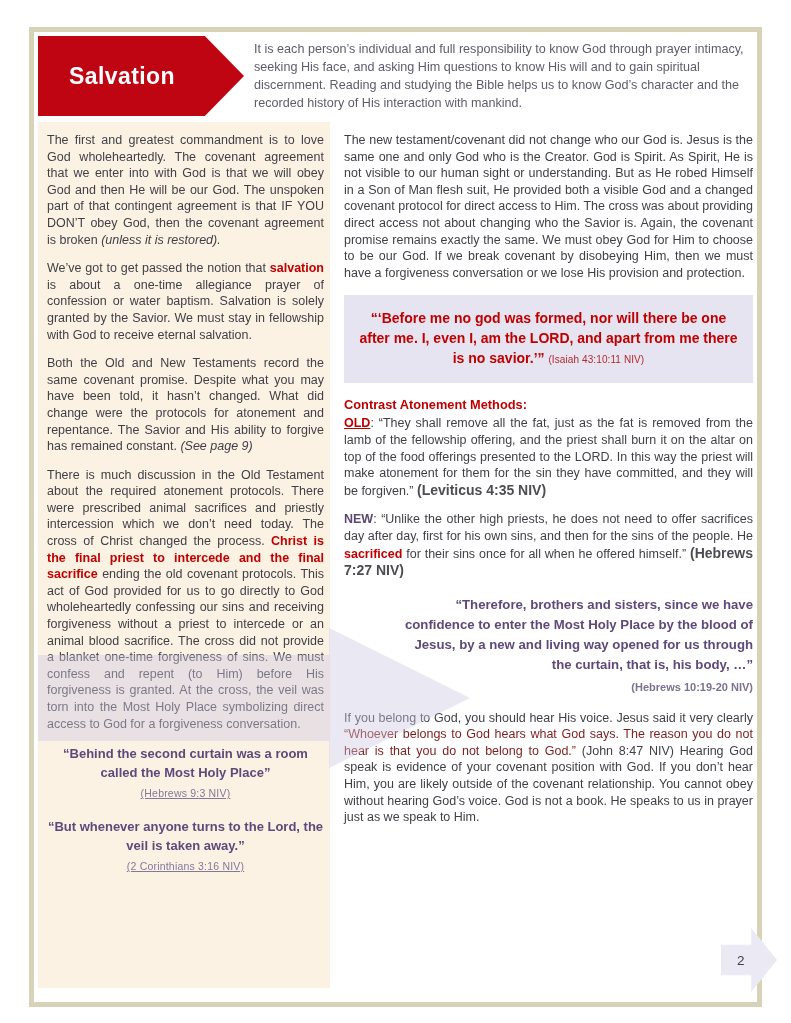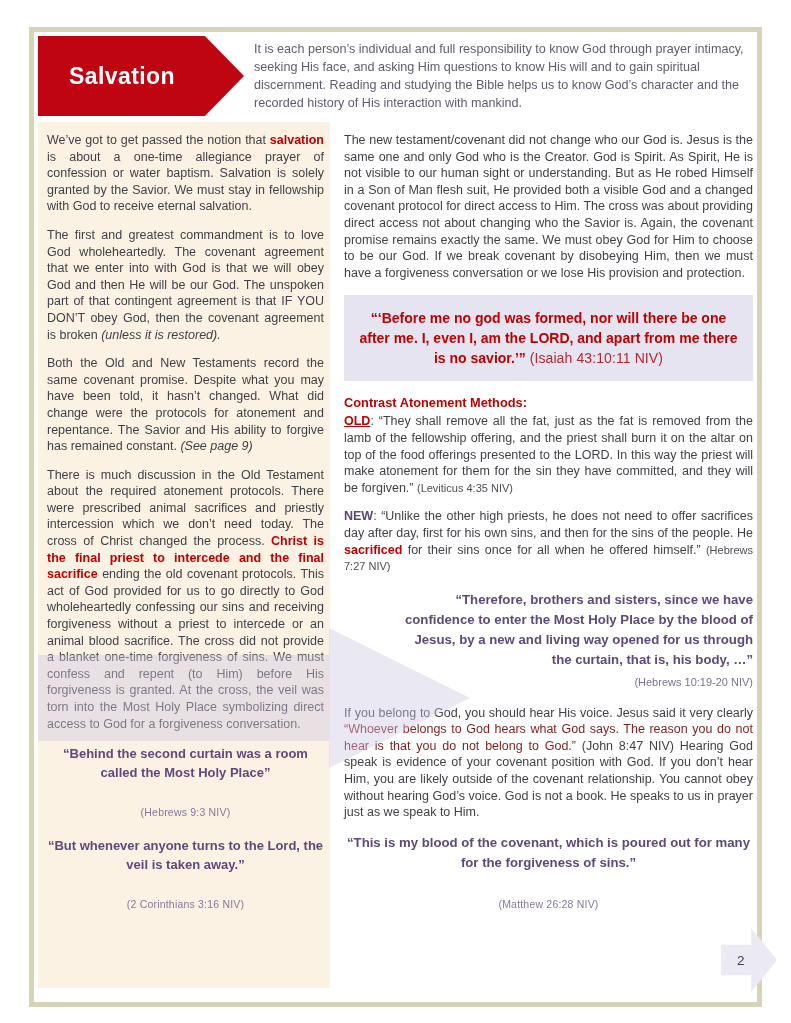--- a/index.html
+++ b/index.html
@@ -32,48 +32,48 @@
     padding:10px 6px 0 9px;
   }
   .col-right{flex:1;box-sizing:border-box;padding:10px 0 0 14px;}
   .para{
     margin:0 0 12px 0;font-size:12.5px;line-height:16.6px;
     text-align:justify;color:#3f3f46;
   }
   .accent-red{color:#c00000;font-weight:bold;}
   .it{font-style:italic;}
   .bold-dark{font-weight:normal;color:#7f1d1d;}
-  .cite-sm{font-size:11px;color:#4c4c53;}
+  .cite-sm{font-size:14px;color:#4c4c53;font-weight:bold;}
   
   .pquote{
     color:#5f497a;font-weight:bold;font-size:13px;line-height:19px;
     text-align:center;margin:0 0 14px 0;
   }
   .pquote .cite{
     display:block;font-weight:normal;font-size:10.5px;color:#84789a;
-    margin-top:21px;letter-spacing:.2px;
+    margin-top:2px;letter-spacing:.2px;text-decoration:underline;
   }
   
   .isaiah{
     background:#e6e4f0;text-align:center;color:#c00000;font-weight:bold;
     font-size:14px;line-height:20px;padding:13px 10px;margin:14px 0 14px 0;
   }
-  .isaiah .cite-inline{font-size:14px;font-weight:normal;color:#b2292e;letter-spacing:.1px;}
+  .isaiah .cite-inline{font-size:10px;font-weight:normal;color:#b2292e;letter-spacing:.1px;}
   .contrast-head{
     color:#c00000;font-weight:bold;font-size:12.8px;margin:0 0 3px 0;
   }
   .old-label{color:#c00000;font-weight:bold;text-decoration:underline;}
   .new-label{color:#5a4872;font-weight:bold;}
   
   .therefore{
     color:#5f497a;font-weight:bold;font-size:13.2px;line-height:20px;
     padding-left:56px;margin:15px 0 13px 0;text-align:right;
   }
   .therefore .cite{
-    display:block;font-weight:normal;font-size:11px;color:#7c7190;margin-top:2px;
+    display:block;font-weight:bold;font-size:11px;color:#7c7190;margin-top:2px;
   }
   .final-quote{margin-top:12px;font-size:13.2px;line-height:20px;}
   
   .flow-arrow{
     position:absolute;left:0;top:506px;width:432px;height:140px;
     background:rgba(205,199,226,0.42);
     clip-path:polygon(0 19.3%, 67.4% 19.3%, 67.4% 0, 100% 50%, 67.4% 100%, 67.4% 80.7%, 0 80.7%);
     pointer-events:none;
   }
   
@@ -94,23 +94,23 @@
   <div class="header">
     <div class="banner">
       <span>Salvation</span>
     </div>
     <div class="intro">It is each person’s individual and full responsibility to know God through prayer intimacy, seeking His face, and asking Him questions to know His will and to gain spiritual discernment.  Reading and studying the Bible helps us to know God’s character and the recorded history of His interaction with mankind.</div>
   </div>
 
   <div class="main">
 
     <div class="col-left">
+      <p class="para"><span>The first and greatest commandment is to love God wholeheartedly. The covenant agreement that we enter into with God is that we will obey God and then He will be our God. The unspoken part of that contingent agreement is that IF YOU DON’T obey God, then the covenant agreement is broken </span><span class="it">(unless it is restored).</span></p>
+
       <p class="para"><span>We’ve got to get passed the notion that </span><span class="accent-red">salvation</span><span> is about a one-time allegiance prayer of confession or water baptism. Salvation is solely granted by the Savior. We must stay in fellowship with God to receive eternal salvation.</span></p>
-
-      <p class="para"><span>The first and greatest commandment is to love God wholeheartedly. The covenant agreement that we enter into with God is that we will obey God and then He will be our God. The unspoken part of that contingent agreement is that IF YOU DON’T obey God, then the covenant agreement is broken </span><span class="it">(unless it is restored).</span></p>
 
       <p class="para"><span>Both the Old and New Testaments record the same covenant promise. Despite what you may have been told, it hasn’t changed. What did change were the protocols for atonement and repentance. The Savior and His ability to forgive has remained constant. </span><span class="it">(See page 9)</span></p>
 
       <p class="para"><span>There is much discussion in the Old Testament about the required atonement protocols. There were prescribed animal sacrifices and priestly intercession which we don’t need today. The cross of Christ changed the process. </span><span class="accent-red">Christ is the final priest to intercede and the final sacrifice</span><span> ending the old covenant protocols. This act of God provided for us to go directly to God wholeheartedly confessing our sins and receiving forgiveness without a priest to intercede or an animal blood sacrifice. The cross did not provide a blanket one-time forgiveness of sins. We must confess and repent (to Him) before His forgiveness is granted.  At the cross, the veil was torn into the Most Holy Place symbolizing direct access to God for a forgiveness conversation.</span></p>
 
       <div class="pquote">
         <span>“Behind the second curtain was a room called the Most Holy Place”</span>
         <span class="cite">(Hebrews 9:3 NIV)</span>
       </div>
 
@@ -133,24 +133,20 @@
 
       <p class="para"><span class="new-label">NEW</span><span>: “Unlike the other high priests, he does not need to offer sacrifices day after day, first for his own sins, and then for the sins of the people. He </span><span class="accent-red">sacrificed</span><span> for their sins once for all when he offered himself.” </span><span class="cite-sm">(Hebrews 7:27 NIV)</span></p>
 
       <div class="therefore">
         <span>“Therefore, brothers and sisters, since we have confidence to enter the Most Holy Place by the blood of Jesus, by a new and living way opened for us through the curtain, that is, his body, …”</span>
         <span class="cite">(Hebrews 10:19-20 NIV)</span>
       </div>
 
       <p class="para"><span>If you belong to God, you should hear His voice. Jesus said it very clearly </span><span class="bold-dark">“Whoever belongs to God hears what God says. The reason you do not hear is that you do not belong to God.”</span><span> (John 8:47 NIV) Hearing God speak is evidence of your covenant position with God. If you don’t hear Him, you are likely outside of the covenant relationship. You cannot obey without hearing God’s voice.  God is not a book.  He speaks to us in prayer just as we speak to Him.</span></p>
 
-      <div class="pquote final-quote">
-        <span>“This is my blood of the covenant, which is poured out for many for the forgiveness of sins.”</span>
-        <span class="cite">(Matthew 26:28 NIV)</span>
-      </div>
     </div>
 
     <div class="flow-arrow"></div>
   </div>
 
 </div>
 
 <div class="page-arrow">
   <span>2</span>
 </div>

